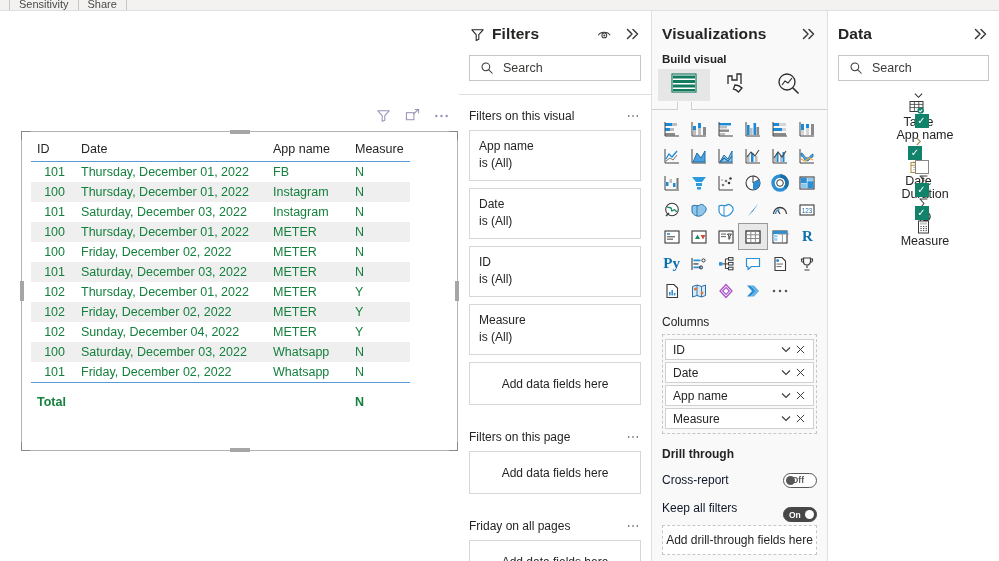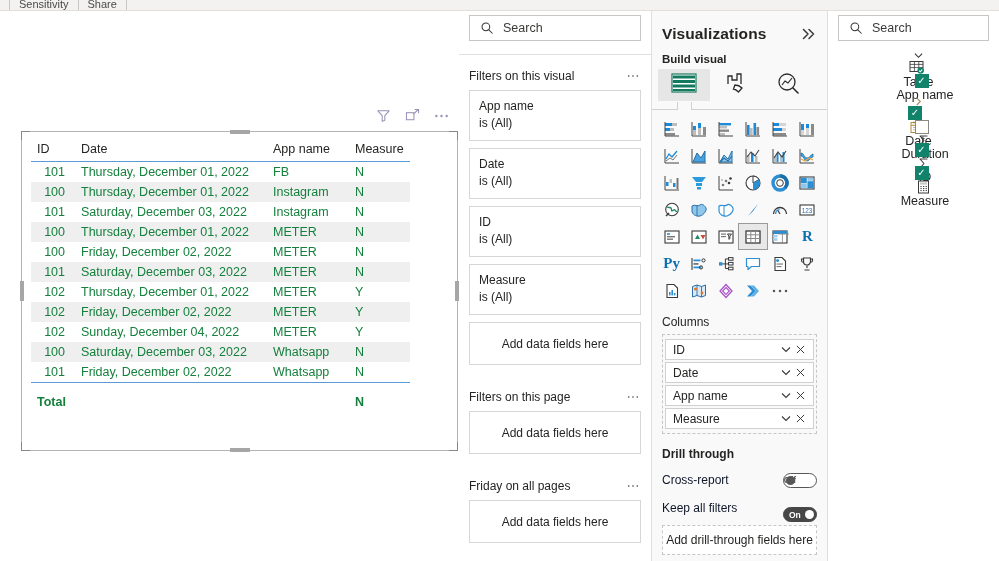--- a/index.html
+++ b/index.html
@@ -163,21 +163,21 @@
   .switch {
     margin-left: auto; width: 34px; height: 15px; border-radius: 8px;
     display: flex; align-items: center; position: relative; cursor: pointer;
   }
   .switch.off { background: #fff; border: 1px solid #575757; }
   .switch.on { background: #474747; border: 1px solid #474747; margin-top: 13px; }
   .switch .knob { position: absolute; width: 9px; height: 9px; border-radius: 50%; }
   .switch.off .knob { left: 2px; background: #575757; }
   .switch.on .knob { right: 2px; background: #ffffff; }
   .switch .sw-txt { position: absolute; font-size: 8.5px; font-weight: bold; }
-  .switch.off .sw-txt { right: 20px; color: #575757; }
+  .switch.off .sw-txt { right: 12px; color: #575757; }
   .switch.on .sw-txt { left: 5px; color: #ffffff; }
   .drill-zone {
     border: 1px dashed #c8c6c4; background: #fff; height: 30px;
     display: flex; align-items: center; justify-content: center;
     font-size: 12px; color: #252423; margin-top: 4px;
   }
 
   
   #data-pane { left: 828px; width: 171px; background: #fff; }
   .tree { padding: 10px 0 0 0; font-size: 12.5px; color: #252423; }
@@ -325,20 +325,42 @@
         <div class="corner c-br"></div>
         <div class="handle h-top"></div>
         <div class="handle h-bot"></div>
         <div class="handle h-left"></div>
         <div class="handle h-right"></div>
       </div>
     </div>
   </div>
 
   <div class="pane" id="filters-pane">
+    <div class="pane-head">
+      <span class="icon-btn" style="margin-right:7px">
+        <svg width="15" height="15" viewBox="0 0 16 16">
+            <path d="M2 3h12l-4.6 5.2V13l-2.8 1.3V8.2z" fill="none" stroke="#252423" stroke-width="1.15" stroke-linejoin="round"></path>
+          </svg>
+      </span>
+      <span class="pane-title">Filters</span>
+      <span class="pane-head-actions">
+        <span class="icon-btn">
+          <svg width="16" height="12" viewBox="0 0 18 12">
+            <path d="M1.5 7.5c2.6-4.6 10.5-4.6 13.2 0" fill="none" stroke="#3a3a3a" stroke-width="1.15"></path>
+            <circle cx="8.2" cy="7.6" r="2.7" fill="none" stroke="#3a3a3a" stroke-width="1.15"></circle>
+            <circle cx="8.2" cy="7.6" r="1.1" fill="#3a3a3a"></circle>
+          </svg>
+        </span>
+        <span class="icon-btn">
+          <svg width="14" height="12" viewBox="0 0 14 12">
+            <path d="M1.5 1.5 6 6l-4.5 4.5M7 1.5 11.5 6 7 10.5" fill="none" stroke="#3a3a3a" stroke-width="1.5" stroke-linecap="round" stroke-linejoin="round"></path>
+          </svg>
+        </span>
+      </span>
+    </div>
 
     <div class="search-box">
       <span class="search-ic">
         <svg width="14" height="14" viewBox="0 0 16 16">
             <circle cx="6.7" cy="6.7" r="4.4" fill="none" stroke="#3a3a3a" stroke-width="1.2"></circle>
             <path d="M10.1 10.1 14 14" stroke="#3a3a3a" stroke-width="1.2" stroke-linecap="round"></path>
           </svg>
       </span>
       <input type="text" placeholder="Search" style="">
     </div>
@@ -817,20 +839,30 @@
           <span class="knob"></span>
           <span class="sw-txt">On</span>
         </span>
       </div>
 
       <div class="drill-zone">Add drill-through fields here</div>
     </div>
   </div>
 
   <div class="pane" id="data-pane">
+    <div class="pane-head">
+      <span class="pane-title">Data</span>
+      <span class="pane-head-actions">
+        <span class="icon-btn">
+          <svg width="14" height="12" viewBox="0 0 14 12">
+            <path d="M1.5 1.5 6 6l-4.5 4.5M7 1.5 11.5 6 7 10.5" fill="none" stroke="#3a3a3a" stroke-width="1.5" stroke-linecap="round" stroke-linejoin="round"></path>
+          </svg>
+        </span>
+      </span>
+    </div>
 
     <div class="search-box">
       <span class="search-ic">
         <svg width="14" height="14" viewBox="0 0 16 16">
             <circle cx="6.7" cy="6.7" r="4.4" fill="none" stroke="#3a3a3a" stroke-width="1.2"></circle>
             <path d="M10.1 10.1 14 14" stroke="#3a3a3a" stroke-width="1.2" stroke-linecap="round"></path>
           </svg>
       </span>
       <input type="text" placeholder="Search" style="">
     </div>

